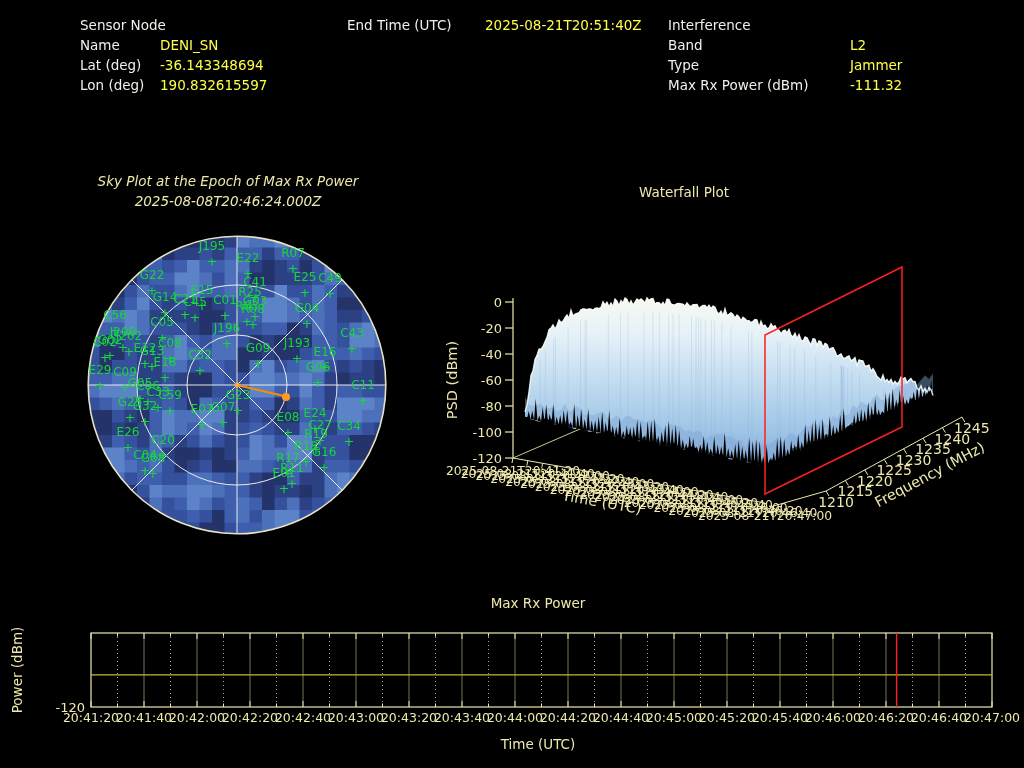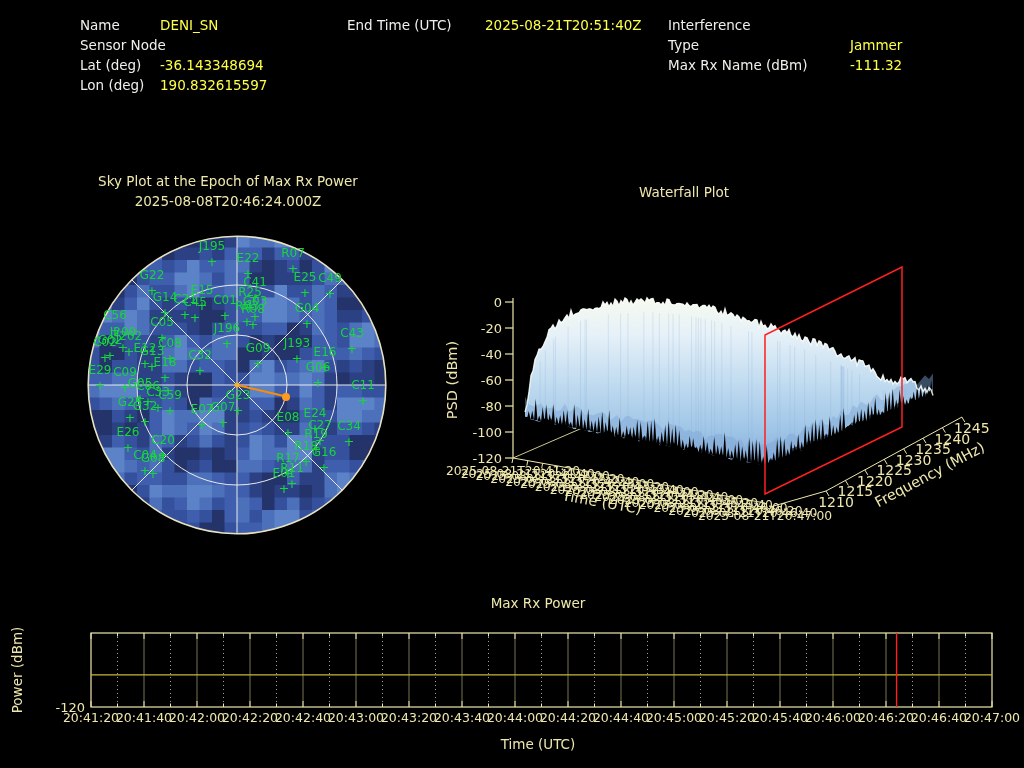--- a/index.html
+++ b/index.html
@@ -10,37 +10,38 @@
   .hlab{display:inline-block;color:#f0f0ea;}
   .hval{color:#ffff45;}
   .sec-title{color:#f0f0ea;}
   .plot-title{position:absolute;text-align:center;color:#efe8ad;font-size:13.5px;line-height:20px;}
   svg{position:absolute;display:block;}
 </style>
 </head>
 <body>
 
 <div class="hdr" style="left:80px;">
+  <div class="hrow"><span class="sec-title">Sensor Node</span></div>
   <div class="hrow"><span class="hlab" style="width:80px">Name</span><span class="hval">DENI_SN</span></div>
-  <div class="hrow"><span class="sec-title">Sensor Node</span></div>
   <div class="hrow"><span class="hlab" style="width:80px">Lat (deg)</span><span class="hval">-36.143348694</span></div>
   <div class="hrow"><span class="hlab" style="width:80px">Lon (deg)</span><span class="hval">190.832615597</span></div>
 </div>
 
 <div class="hdr" style="left:347px;">
   <div class="hrow"><span class="hlab" style="width:138px">End Time (UTC)</span><span class="hval">2025-08-21T20:51:40Z</span></div>
 </div>
 
 <div class="hdr" style="left:668px;">
   <div class="hrow"><span class="sec-title">Interference</span></div>
+  <div class="hrow"><span class="hlab" style="width:182px">Band</span><span class="hval">L2</span></div>
   <div class="hrow"><span class="hlab" style="width:182px">Type</span><span class="hval">Jammer</span></div>
-  <div class="hrow"><span class="hlab" style="width:182px">Max Rx Name (dBm)</span><span class="hval">-111.32</span></div>
+  <div class="hrow"><span class="hlab" style="width:182px">Max Rx Power (dBm)</span><span class="hval">-111.32</span></div>
 </div>
 
-<div class="plot-title" style="left:58px;top:171px;width:340px;">
+<div class="plot-title" style="left:58px;top:171px;width:340px;font-style:italic;">
   <div>Sky Plot at the Epoch of Max Rx Power</div>
   <div>2025-08-08T20:46:24.000Z</div>
 </div>
 <svg id="sky-svg" style="left:87px;top:235px;" width="300" height="300">
     <defs>
       <clipPath id="skyclip">
         <circle cx="150" cy="150" r="149"></circle>
       </clipPath>
     </defs>
     <g clip-path="url(#skyclip)">

